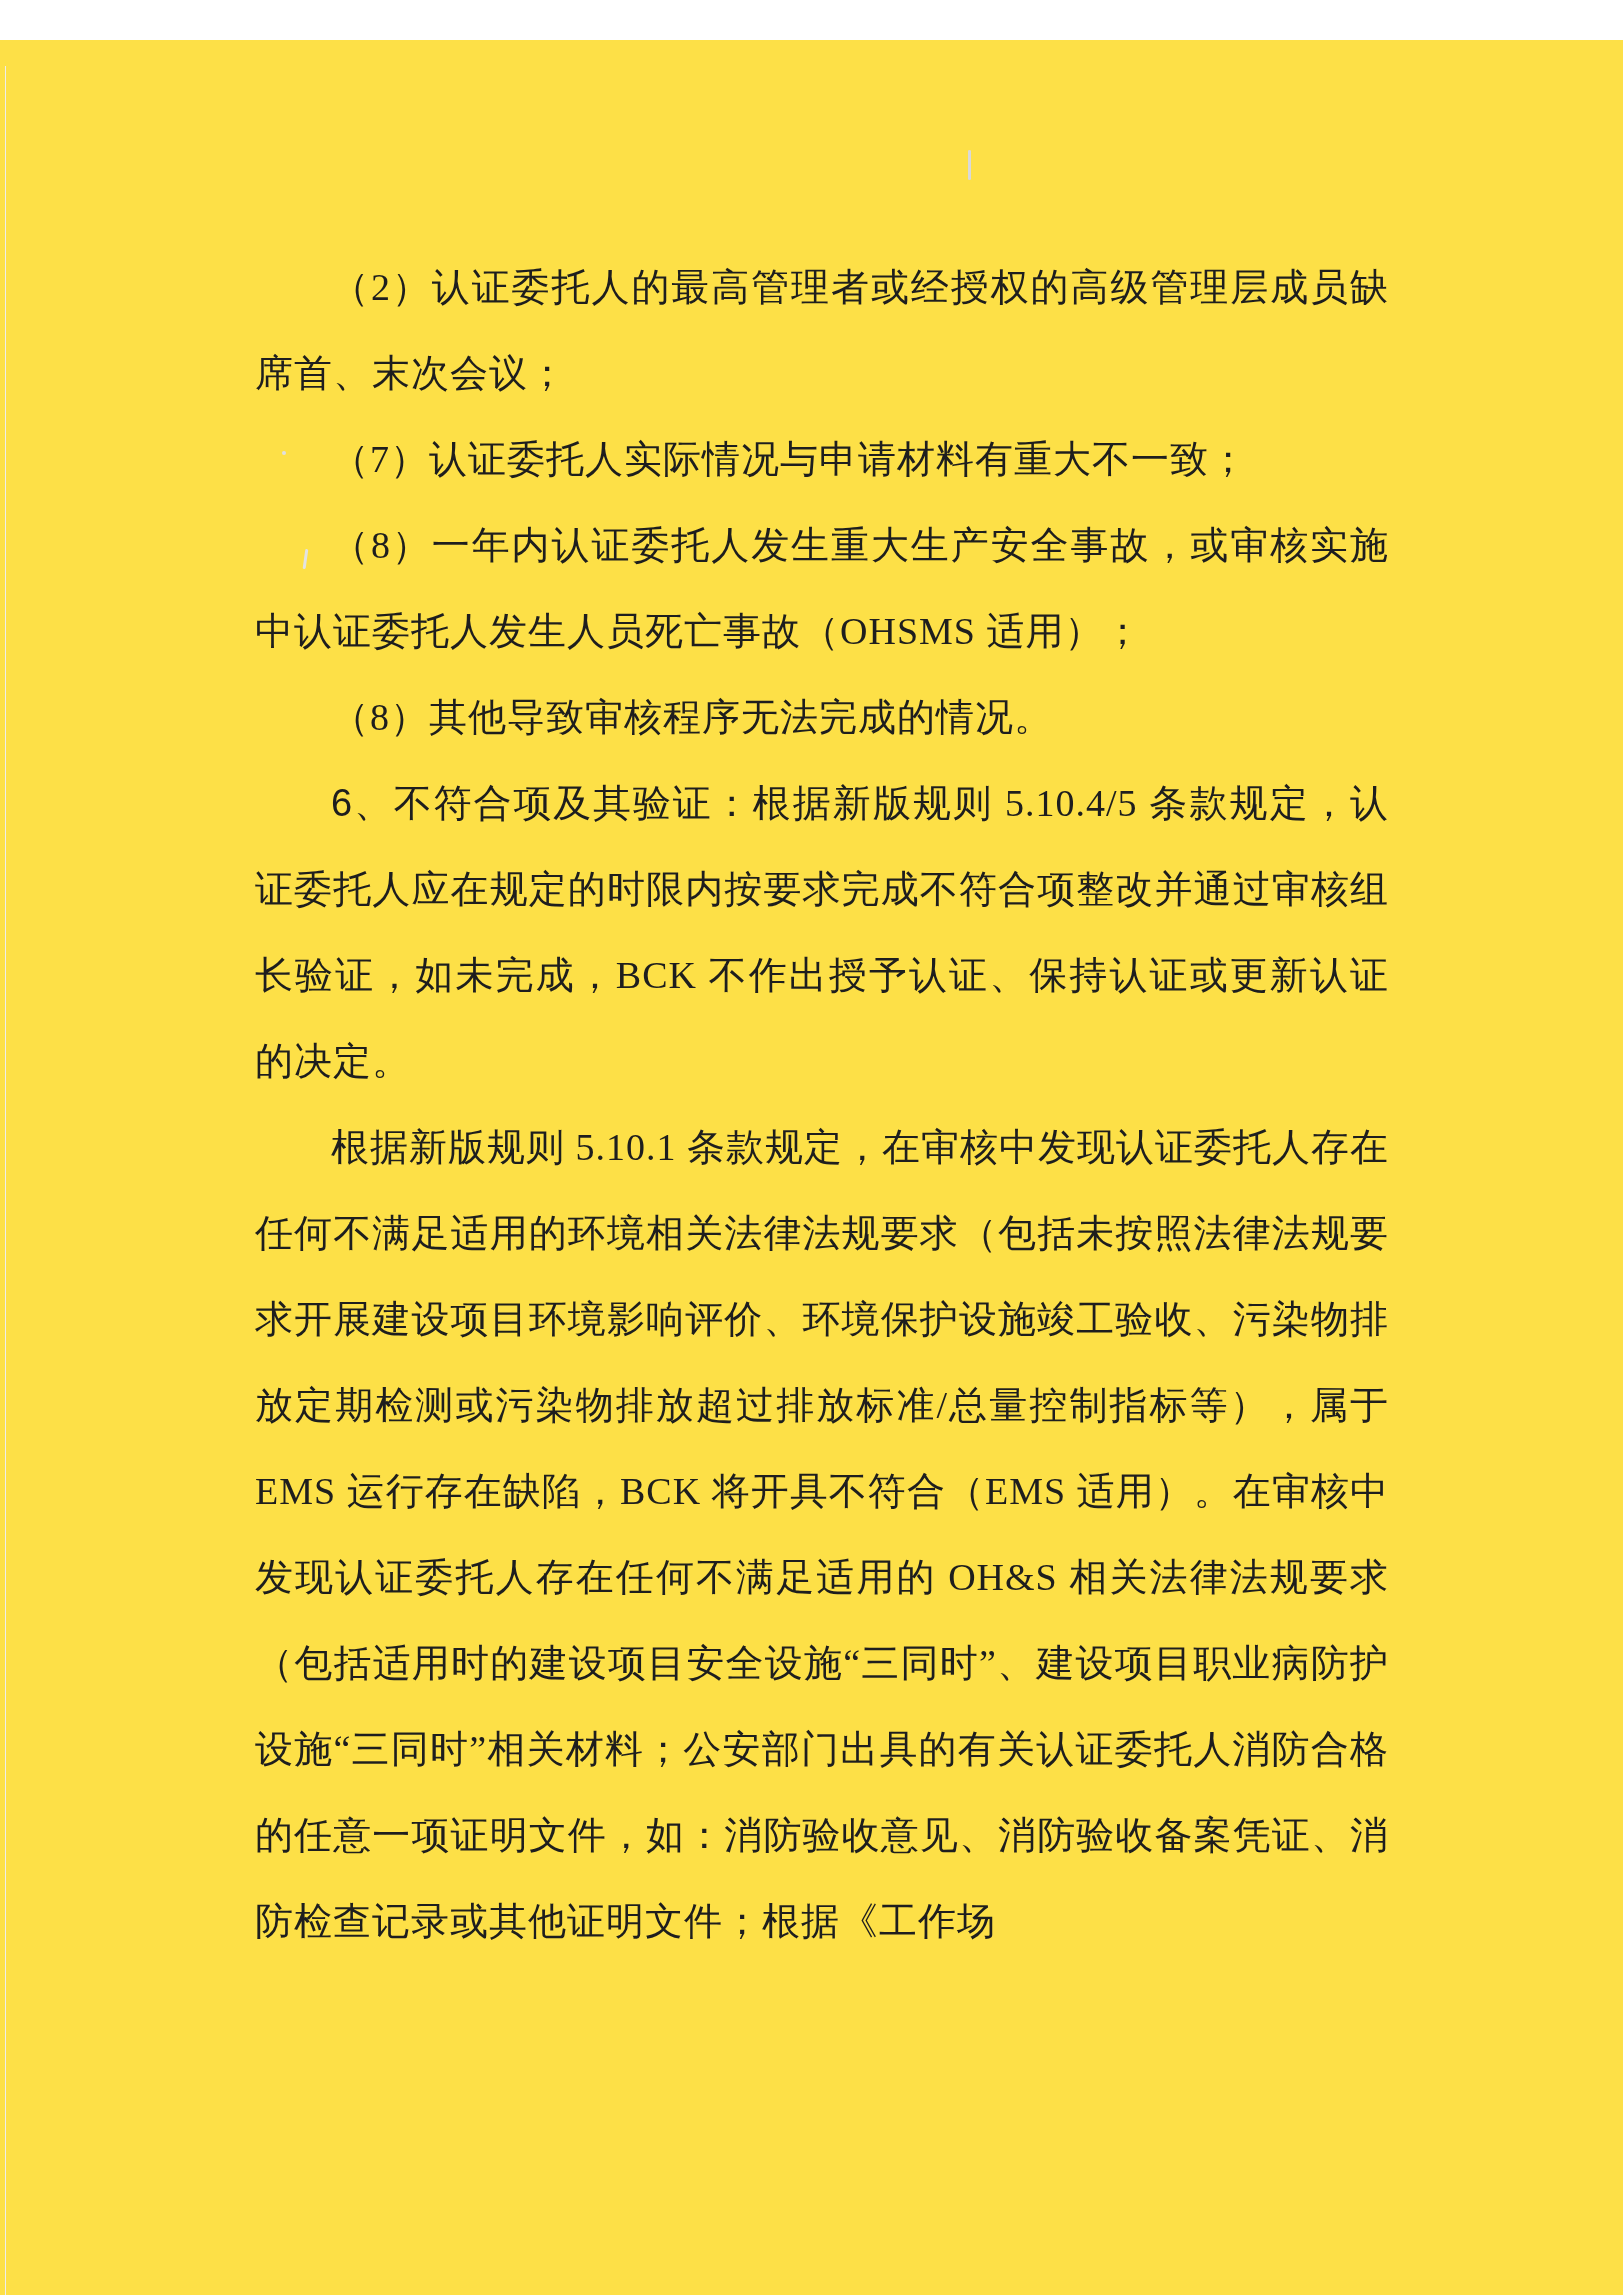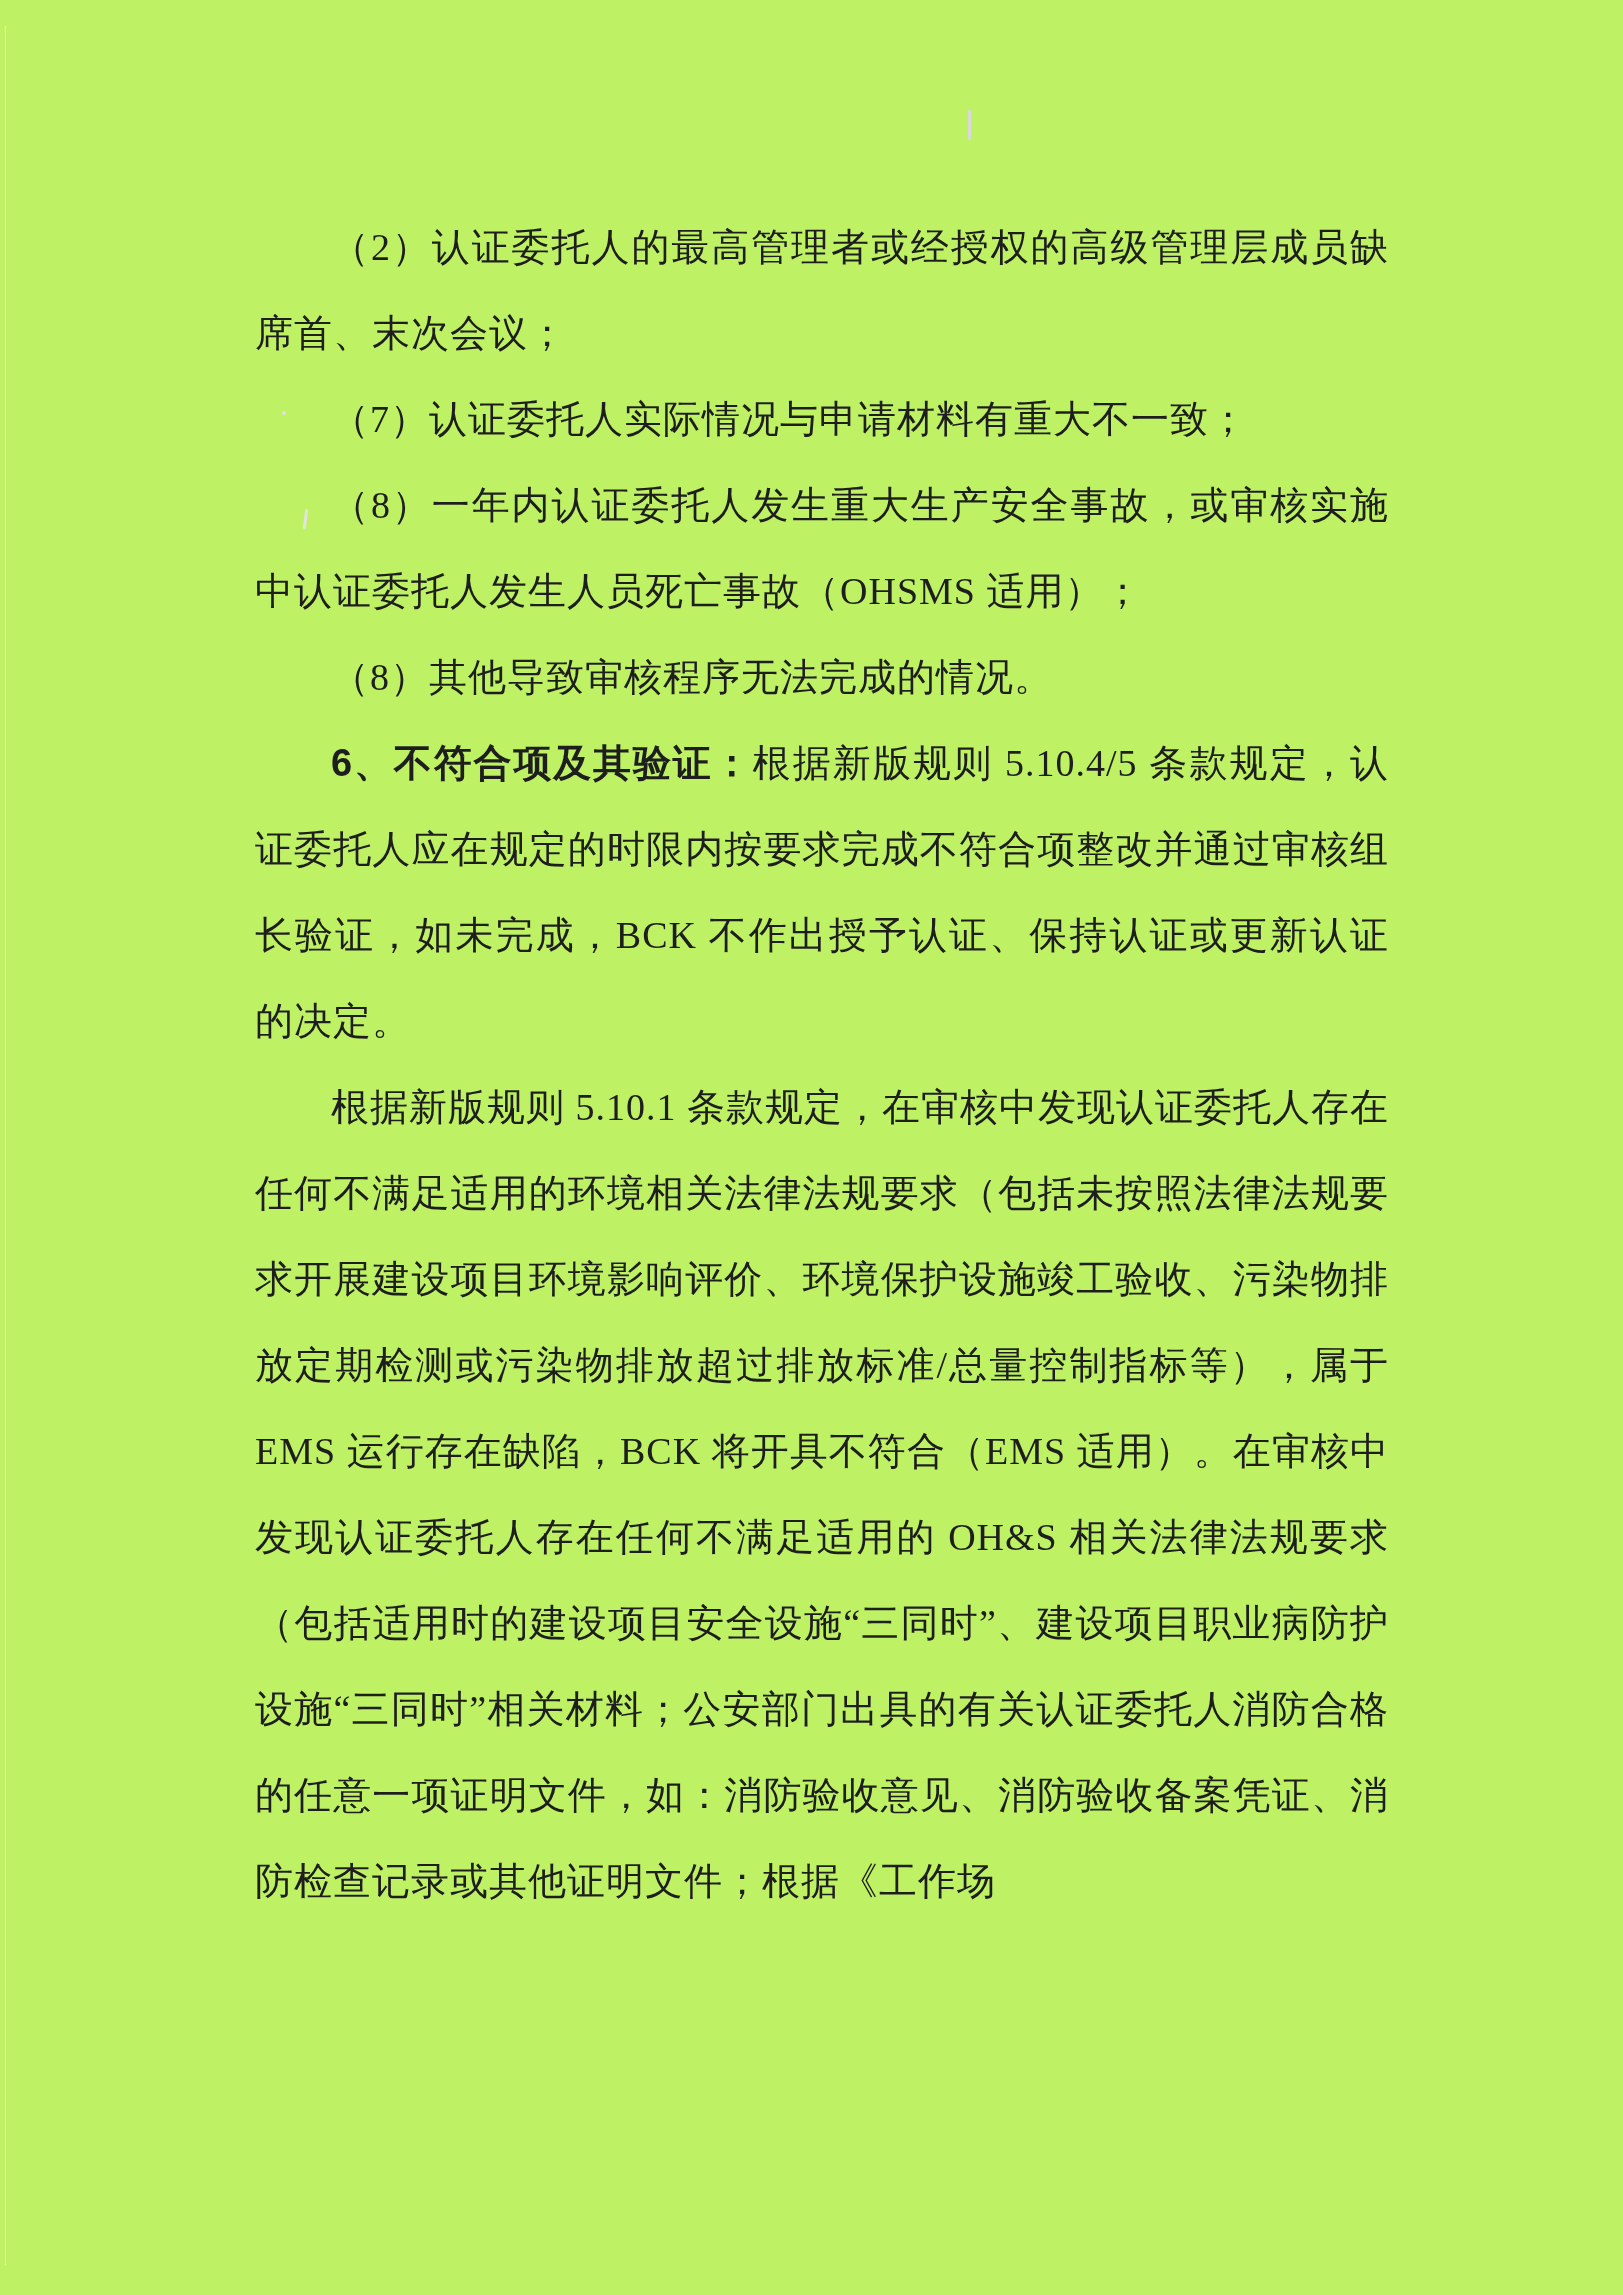--- a/index.html
+++ b/index.html
@@ -10,21 +10,22 @@
   body {
     width: 1624px;
     height: 2295px;
     position: relative;
     overflow: hidden;
     font-family: "Liberation Serif", "DejaVu Serif", serif;
   }
   .page {
     position: absolute;
     inset: 0;
-    background: #bef264;
+    background: #fde047;
+    margin-top: 40px;
   }
   .scan-edge {
     position: absolute;
     left: 5.2px;
     top: 26px;
     width: 1.3px;
     height: 2239px;
     background: #ededed;
   }
   .artifact-1 {
@@ -66,21 +67,21 @@
     letter-spacing: 1px;
     text-align: justify;
   }
   .text-block p {
     margin: 0;
     padding: 0;
     text-indent: 2em;
   }
   .text-block strong {
     font-family: "Liberation Sans", "DejaVu Sans", sans-serif;
-    font-weight: 700;
+    font-weight: 400;
     letter-spacing: 0.7px;
   }
 </style>
 </head>
 <body>
 
 <div class="page">
 
   <div class="scan-edge"></div>
   <div class="artifact-1"></div>

